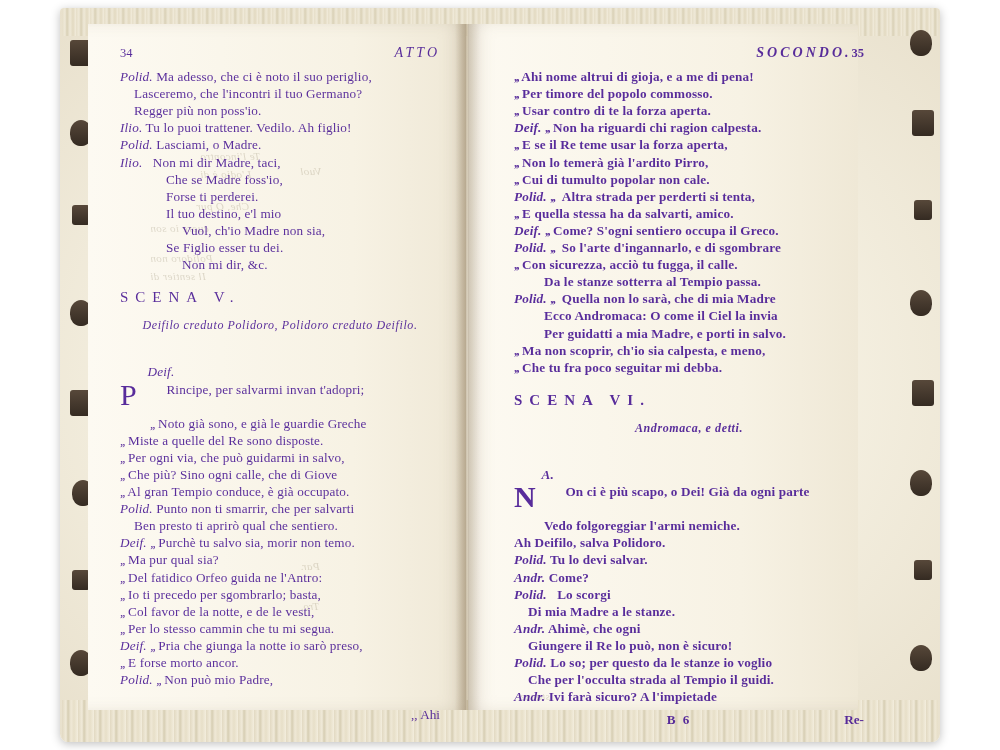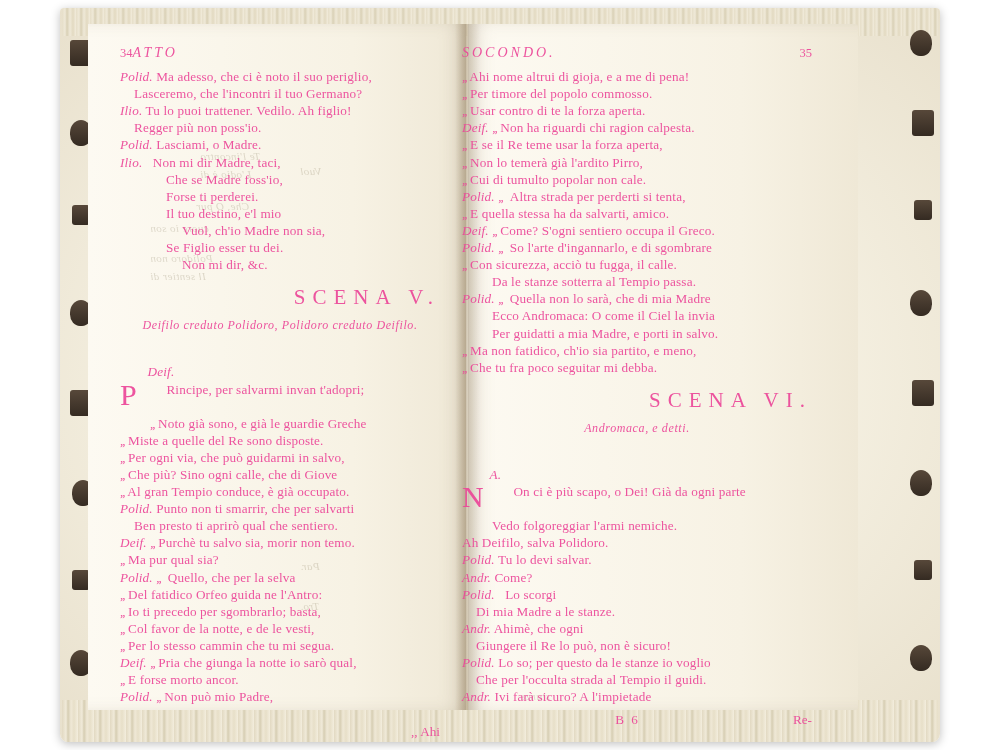--- a/index.html
+++ b/index.html
@@ -80,50 +80,50 @@
     font-size: 11px;
     font-style: italic;
     letter-spacing: .4px;
     transform: scaleX(-1);
     pointer-events: none;
   }
 
   
   .col {
     position: absolute;
-    color: #ec4899;
+    color: #4c1d95;
     font-size: 13.2px;
     line-height: 17.1px;
     letter-spacing: 0.15px;
   }
   .col.left  { left: 120px; top: 44px; width: 320px; }
-  .col.right { left: 462px; top: 44px; width: 350px; }
+  .col.right { left: 514px; top: 44px; width: 350px; font-weight: bold; }
 
   .runhead {
     display: flex;
     align-items: baseline;
     font-style: italic;
     letter-spacing: 3px;
     font-size: 14px;
     margin-bottom: 6px;
   }
   .runhead .pg { font-style: normal; font-size: 12.5px; letter-spacing: 0; }
-  .runhead .t  { flex: 1; text-align: left; }
+  .runhead .t  { flex: 1; text-align: right; }
 
   .line { white-space: pre-wrap; }
   .sp   { font-style: italic; }           
   .q    { letter-spacing: -1px; }         
   .ind1 { padding-left: 14px; }
   .ind2 { padding-left: 30px; }
   .ind3 { padding-left: 46px; }
   .ind4 { padding-left: 62px; }
 
   .scene-head {
-    text-align: right;
-    font-size: 21px;
+    text-align: left;
+    font-size: 15px;
     letter-spacing: 7px;
     margin: 16px 0 10px 0;
   }
   .scene-sub {
     text-align: center;
     font-style: italic;
     font-size: 12px;
     line-height: 18px;
     letter-spacing: .6px;
     margin-bottom: 12px;
@@ -191,22 +191,22 @@
   <div class="col left ink-fade">
 
     <div class="runhead">
       <span class="pg">34</span>
       <span class="t">ATTO</span>
     </div>
 
     <div>
       <div class="line"><span class="sp">Polid.</span> <span>Ma adesso, che ci è noto il suo periglio,</span></div>
       <div class="line ind1"><span>Lasceremo, che l'incontri il tuo Germano?</span></div>
+      <div class="line ind1"><span>Regger più non poss'io.</span></div>
       <div class="line"><span class="sp">Ilio.</span> <span>Tu lo puoi trattener. Vedilo. Ah figlio!</span></div>
-      <div class="line ind1"><span>Regger più non poss'io.</span></div>
       <div class="line"><span class="sp">Polid.</span> <span>Lasciami, o Madre.</span></div>
       <div class="line"><span class="sp">Ilio.</span>&nbsp;&nbsp;&nbsp;<span>Non mi dir Madre, taci,</span></div>
       <div class="line ind3"><span>Che se Madre foss'io,</span></div>
       <div class="line ind3"><span>Forse ti perderei.</span></div>
       <div class="line ind3"><span>Il tuo destino, e'l mio</span></div>
       <div class="line ind4"><span>Vuol, ch'io Madre non sia,</span></div>
       <div class="line ind3"><span>Se Figlio esser tu dei.</span></div>
       <div class="line ind4"><span>Non mi dir, &amp;c.</span></div>
     </div>
 
@@ -221,26 +221,25 @@
       </div>
       <div class="line ind2"><span class="q">,,</span> <span>Noto già sono, e già le guardie Greche</span></div>
       <div class="line"><span class="q">,,</span> <span>Miste a quelle del Re sono disposte.</span></div>
       <div class="line"><span class="q">,,</span> <span>Per ogni via, che può guidarmi in salvo,</span></div>
       <div class="line"><span class="q">,,</span> <span>Che più? Sino ogni calle, che di Giove</span></div>
       <div class="line"><span class="q">,,</span> <span>Al gran Tempio conduce, è già occupato.</span></div>
       <div class="line"><span class="sp">Polid.</span> <span>Punto non ti smarrir, che per salvarti</span></div>
       <div class="line ind1"><span>Ben presto ti aprirò qual che sentiero.</span></div>
       <div class="line"><span class="sp">Deif.</span> <span class="q">,,</span> <span>Purchè tu salvo sia, morir non temo.</span></div>
       <div class="line"><span class="q">,,</span> <span>Ma pur qual sia?</span></div>
-      <div class="line"><span class="sp">Polid.</span> <span class="q">,,</span>&nbsp;&nbsp;<span>Quello, che per la selva</span></div>
       <div class="line"><span class="q">,,</span> <span>Del fatidico Orfeo guida ne l'Antro:</span></div>
       <div class="line"><span class="q">,,</span> <span>Io ti precedo per sgombrarlo; basta,</span></div>
       <div class="line"><span class="q">,,</span> <span>Col favor de la notte, e de le vesti,</span></div>
       <div class="line"><span class="q">,,</span> <span>Per lo stesso cammin che tu mi segua.</span></div>
-      <div class="line"><span class="sp">Deif.</span> <span class="q">,,</span> <span>Pria che giunga la notte io sarò qual,</span></div>
+      <div class="line"><span class="sp">Deif.</span> <span class="q">,,</span> <span>Pria che giunga la notte io sarò preso,</span></div>
       <div class="line"><span class="q">,,</span> <span>E forse morto ancor.</span></div>
       <div class="line"><span class="sp">Polid.</span> <span class="q">,,</span> <span>Non può mio Padre,</span></div>
     </div>
 
     <div class="catch" style="margin-top:18px;">,, Ahi</div>
   </div>
 
   <div class="col right ink-fade">
 
     <div class="runhead">
@@ -258,21 +257,21 @@
       <div class="line"><span class="q">,,</span> <span>Cui di tumulto popolar non cale.</span></div>
       <div class="line"><span class="sp">Polid.</span> <span class="q">,,</span>&nbsp;&nbsp;<span>Altra strada per perderti si tenta,</span></div>
       <div class="line"><span class="q">,,</span> <span>E quella stessa ha da salvarti, amico.</span></div>
       <div class="line"><span class="sp">Deif.</span> <span class="q">,,</span> <span>Come? S'ogni sentiero occupa il Greco.</span></div>
       <div class="line"><span class="sp">Polid.</span> <span class="q">,,</span>&nbsp;&nbsp;<span>So l'arte d'ingannarlo, e di sgombrare</span></div>
       <div class="line"><span class="q">,,</span> <span>Con sicurezza, acciò tu fugga, il calle.</span></div>
       <div class="line ind2"><span>Da le stanze sotterra al Tempio passa.</span></div>
       <div class="line"><span class="sp">Polid.</span> <span class="q">,,</span>&nbsp;&nbsp;<span>Quella non lo sarà, che di mia Madre</span></div>
       <div class="line ind2"><span>Ecco Andromaca: O come il Ciel la invia</span></div>
       <div class="line ind2"><span>Per guidatti a mia Madre, e porti in salvo.</span></div>
-      <div class="line"><span class="q">,,</span> <span>Ma non fatidico, ch'io sia partito, e meno,</span></div>
+      <div class="line"><span class="q">,,</span> <span>Ma non scoprir, ch'io sia calpesta, e meno,</span></div>
       <div class="line"><span class="q">,,</span> <span>Che tu fra poco seguitar mi debba.</span></div>
     </div>
 
     <div class="scene-head">SCENA VI.</div>
     <div class="scene-sub">Andromaca, e detti.</div>
 
     <div>
       <div class="line para-drop">
         <span class="sp">A.</span>
         <span class="dropcap">N</span><span>On ci è più scapo, o Dei! Già da ogni parte</span>

